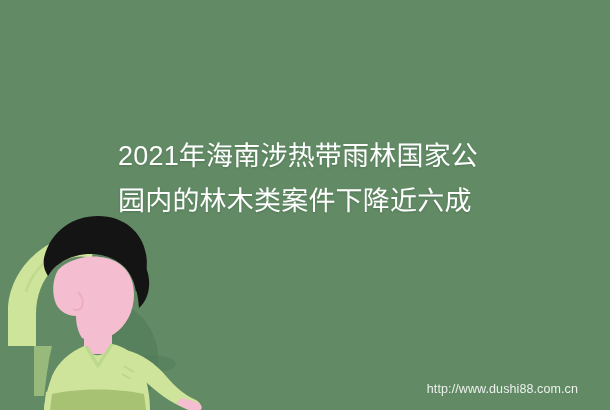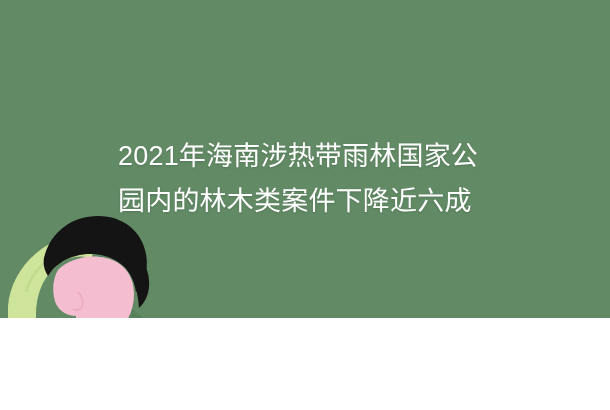--- a/index.html
+++ b/index.html
@@ -4,21 +4,21 @@
 <title>News Banner</title>
 <style>
   html, body {
     margin: 0;
     padding: 0;
     background: #ffffff;
   }
   #banner {
     position: relative;
     width: 610px;
-    height: 318px;
+    height: 410px;
     overflow: hidden;
     font-family: "Liberation Sans", "DejaVu Sans", sans-serif;
     background: #628a65;
   }
   
   .bg {
     position: absolute;
     inset: 0;
     background: #628a65;
   }
@@ -135,14 +135,15 @@
         <path d="M52 198 C78 192 118 192 144 198 L146 214 L50 214 Z" fill="#a8c273"></path>
       </g>
 
       <path d="M34 150 L52 150 C48 166 46 184 44 200 L34 200 Z" fill="#bcd88c" opacity="0.6"></path>
     </svg>
   </div>
 
   <div class="headline">2021年海南涉热带雨林国家公
 园内的林木类案件下降近六成</div>
 
+  <div class="watermark">http://www.dushi88.com.cn</div>
 
 </div>
 
 </body></html>

